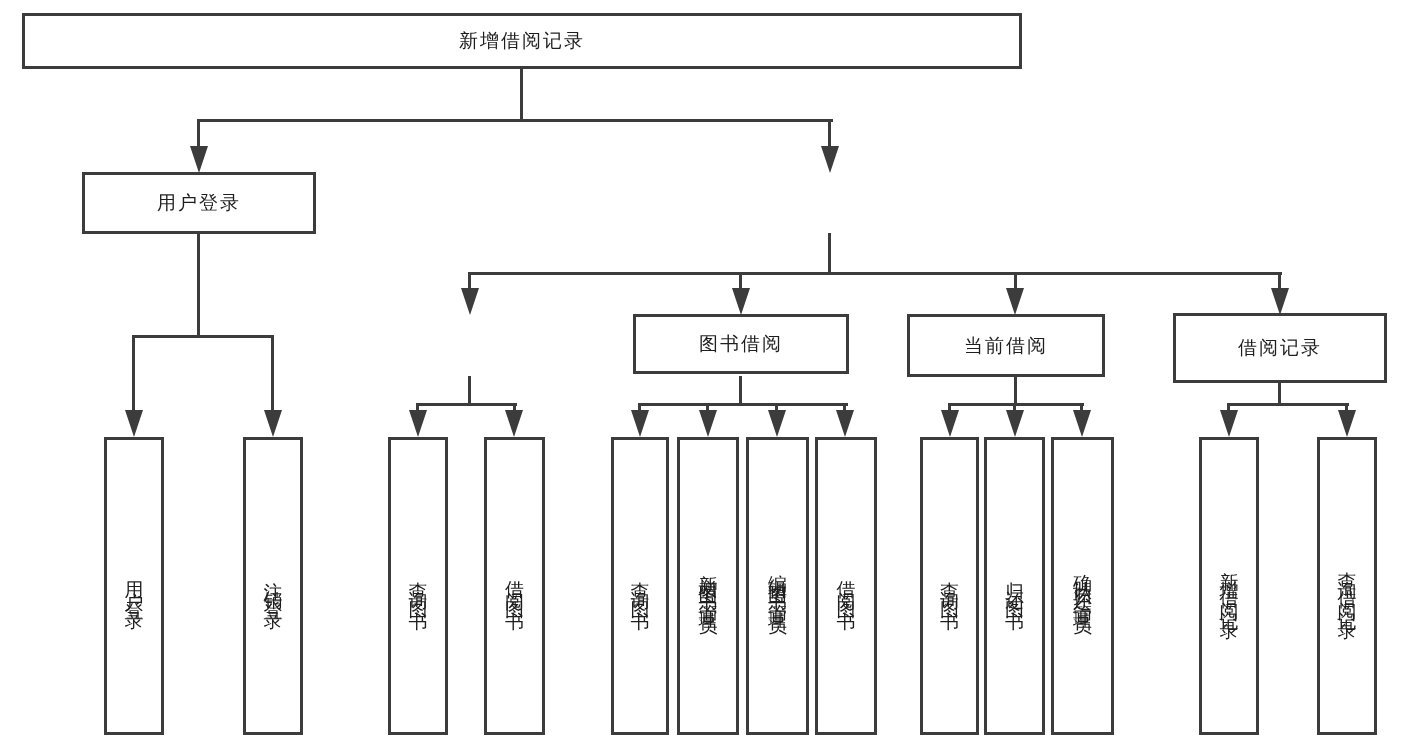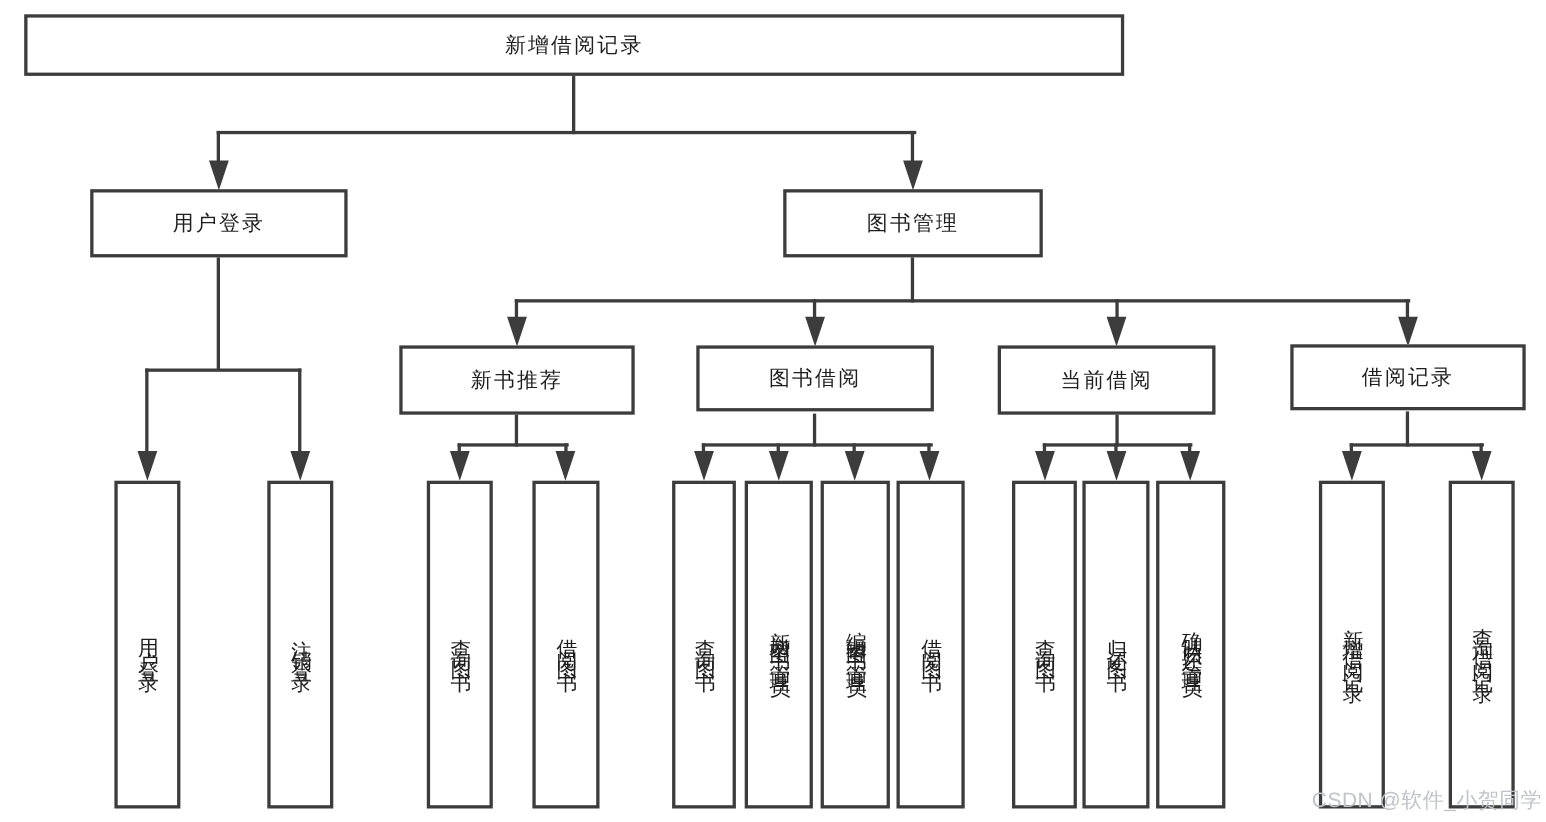--- a/index.html
+++ b/index.html
@@ -67,52 +67,46 @@
   <div class="vline" style="left:520px;top:68px;height:54px"></div>
   <div class="hline" style="left:197px;top:119px;width:636px"></div>
   <div class="vline" style="left:197px;top:119px;height:30px"></div>
   <div class="arrow" style="left:190px;top:146px"></div>
   <div class="vline" style="left:828px;top:119px;height:30px"></div>
   <div class="arrow" style="left:821px;top:146px"></div>
 
   <div class="box" style="left:82px;top:172px;width:234px;height:62px">
     <span>用户登录</span>
   </div>
-  <div class="box" style="left:712px;top:172px;width:236px;height:62px">
-    <span>图书管理</span>
-  </div>
 
   <div class="vline" style="left:197px;top:233px;height:104px"></div>
   <div class="hline" style="left:132px;top:335px;width:142px"></div>
   <div class="vline" style="left:132px;top:335px;height:78px"></div>
   <div class="arrow" style="left:125px;top:410px"></div>
   <div class="vline" style="left:271px;top:335px;height:78px"></div>
   <div class="arrow" style="left:264px;top:410px"></div>
 
   <div class="vline" style="left:828px;top:233px;height:42px"></div>
   <div class="hline" style="left:468px;top:272px;width:814px"></div>
   <div class="vline" style="left:468px;top:272px;height:18px"></div>
   <div class="arrow" style="left:461px;top:288px"></div>
   <div class="vline" style="left:739px;top:272px;height:18px"></div>
   <div class="arrow" style="left:732px;top:288px"></div>
   <div class="vline" style="left:1014px;top:272px;height:18px"></div>
   <div class="arrow" style="left:1006px;top:288px"></div>
   <div class="vline" style="left:1278px;top:272px;height:18px"></div>
   <div class="arrow" style="left:1271px;top:288px"></div>
 
-  <div class="box" style="left:363px;top:314px;width:214px;height:63px">
-    <span>新书推荐</span>
-  </div>
   <div class="box" style="left:633px;top:314px;width:216px;height:60px">
     <span>图书借阅</span>
   </div>
   <div class="box" style="left:907px;top:314px;width:198px;height:63px">
     <span>当前借阅</span>
   </div>
-  <div class="box" style="left:1173px;top:313px;width:214px;height:60px">
+  <div class="box" style="left:1173px;top:313px;width:214px;height:70px">
     <span>借阅记录</span>
   </div>
 
   <div class="vline" style="left:468px;top:376px;height:30px"></div>
   <div class="hline" style="left:416px;top:403px;width:101px"></div>
   <div class="vline" style="left:416px;top:403px;height:9px"></div>
   <div class="arrow" style="left:409px;top:410px"></div>
   <div class="vline" style="left:513px;top:403px;height:9px"></div>
   <div class="arrow" style="left:505px;top:410px"></div>
 
@@ -176,15 +170,14 @@
   <div class="box leaf" style="left:1051px;width:63px">
     <span class="vtext tight">确认归还（管理员）</span>
   </div>
   <div class="box leaf" style="left:1199px;width:60px">
     <span class="vtext">新增借阅记录</span>
   </div>
   <div class="box leaf" style="left:1317px;width:60px">
     <span class="vtext">查询借阅记录</span>
   </div>
 
-  <div class="watermark">CSDN @软件_小贺同学</div>
 
 </div>
 
 </body></html>

